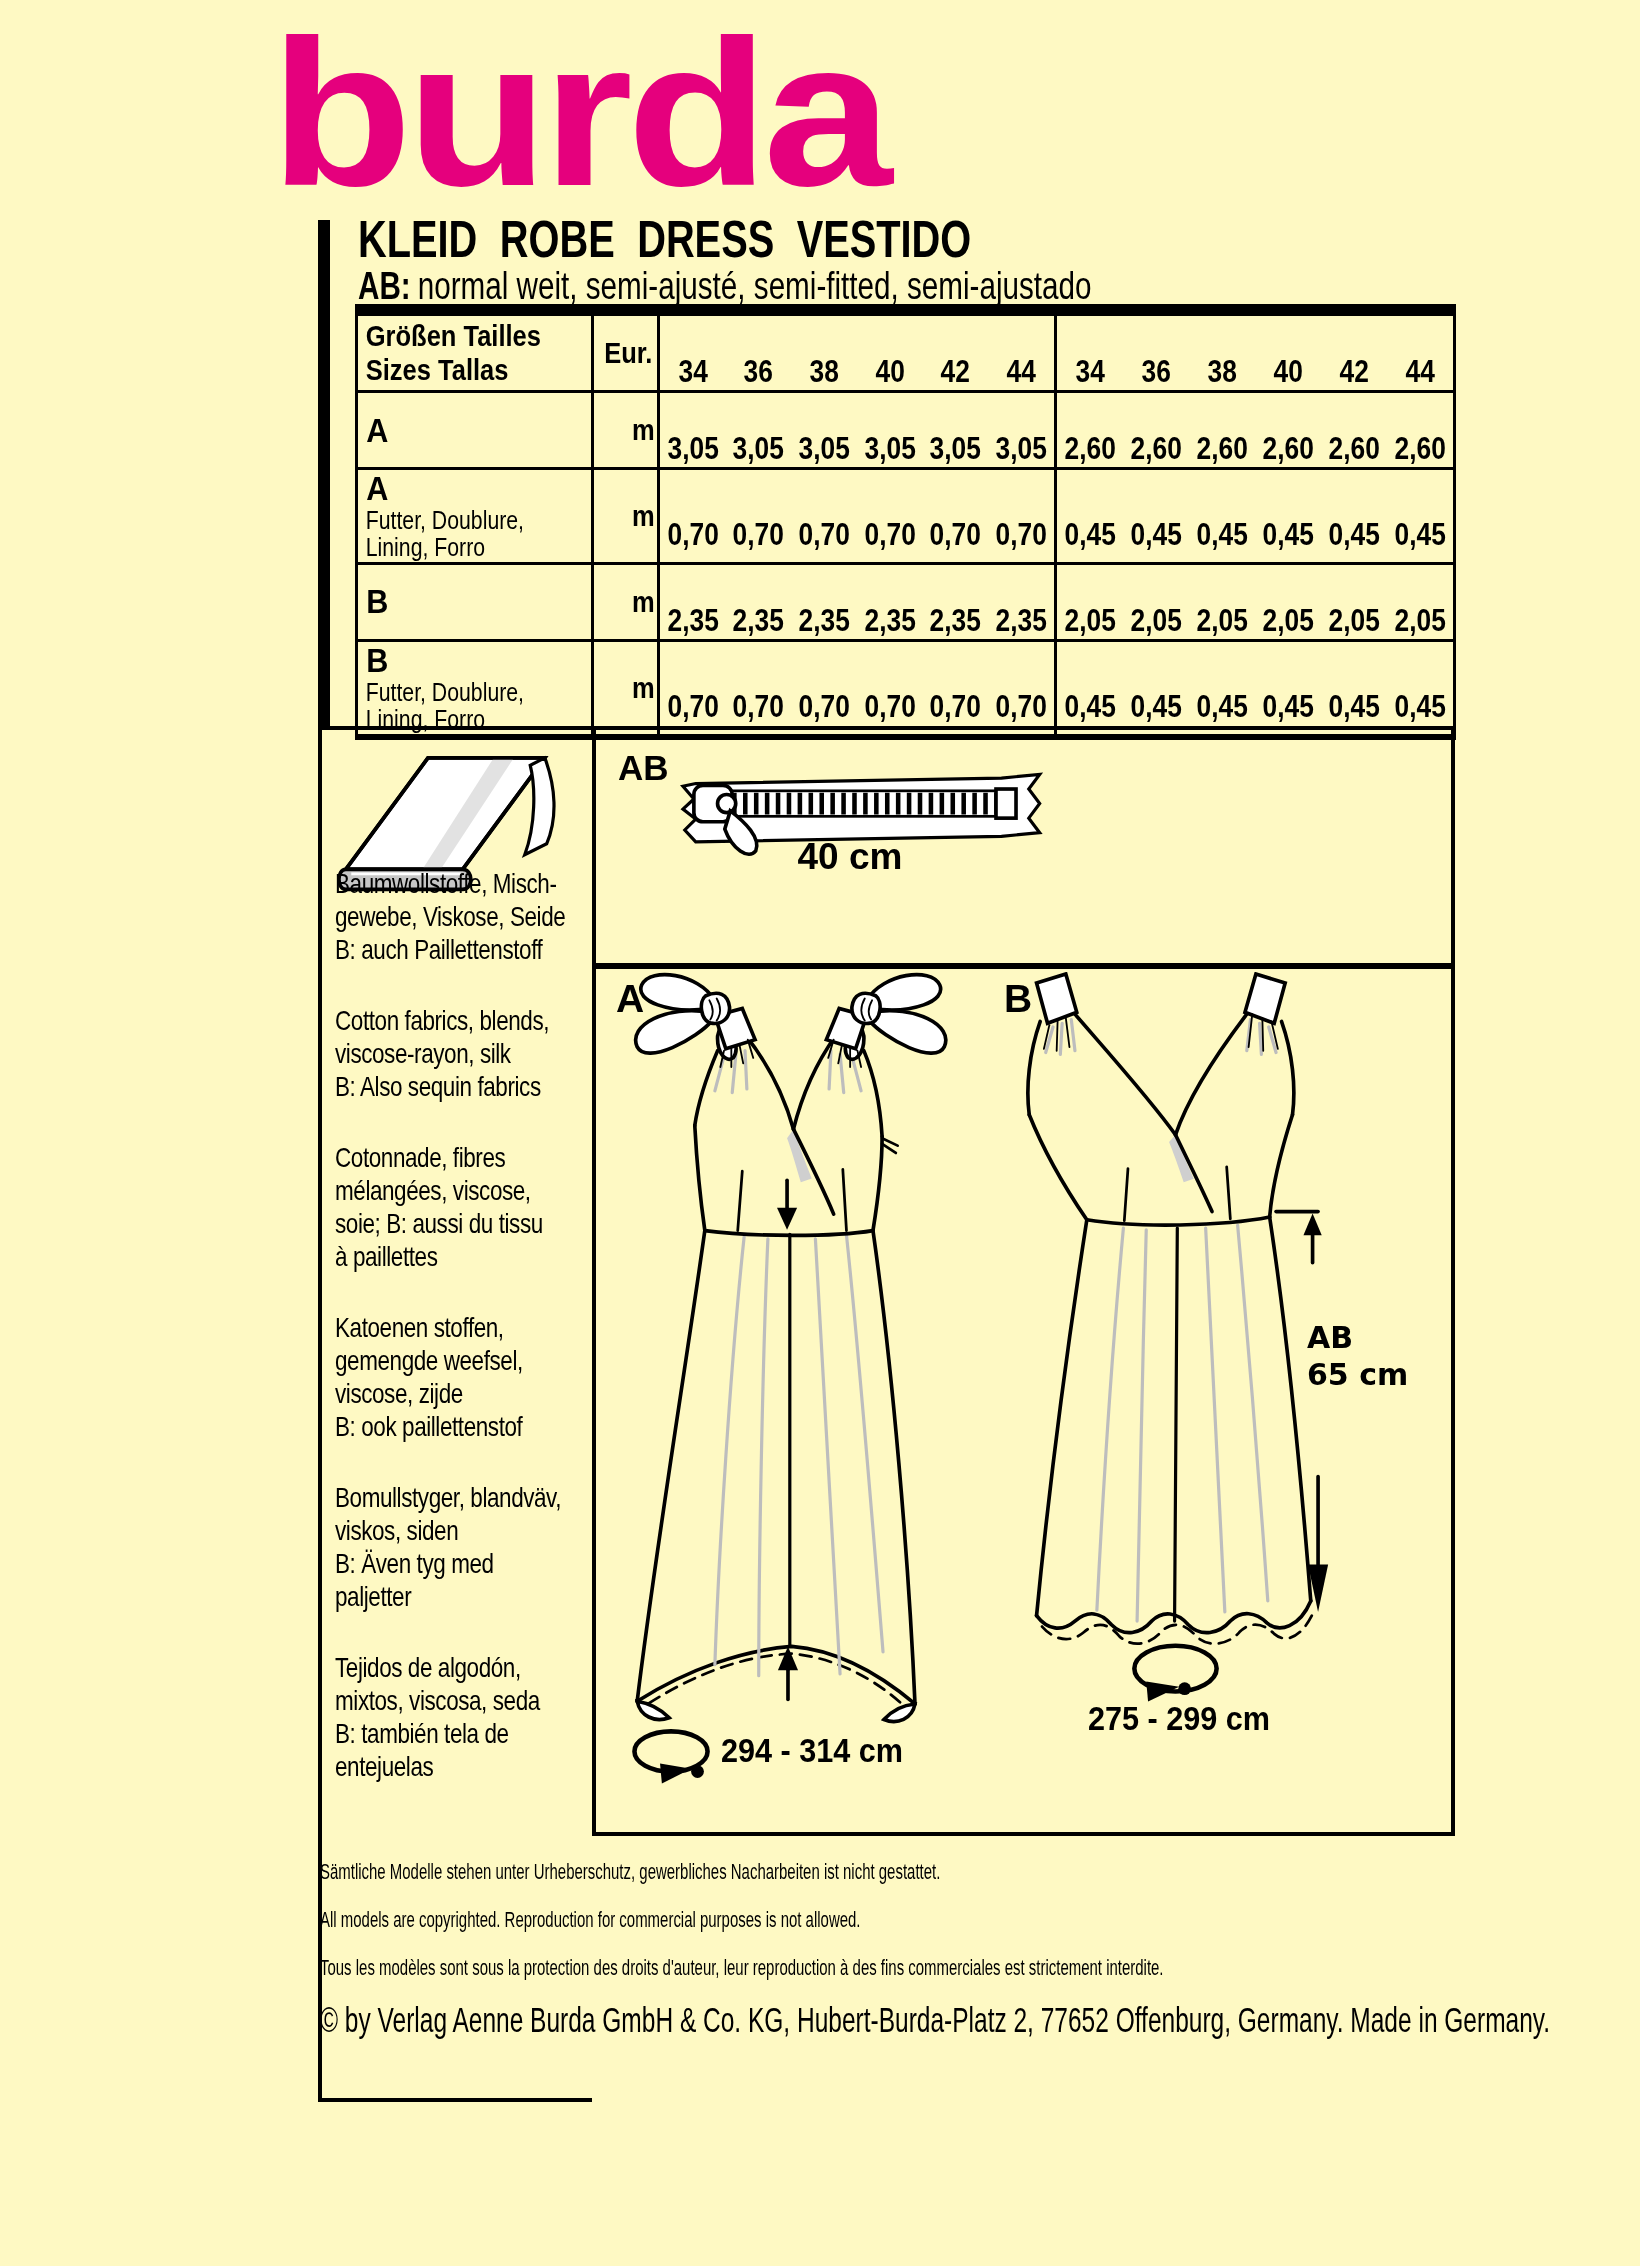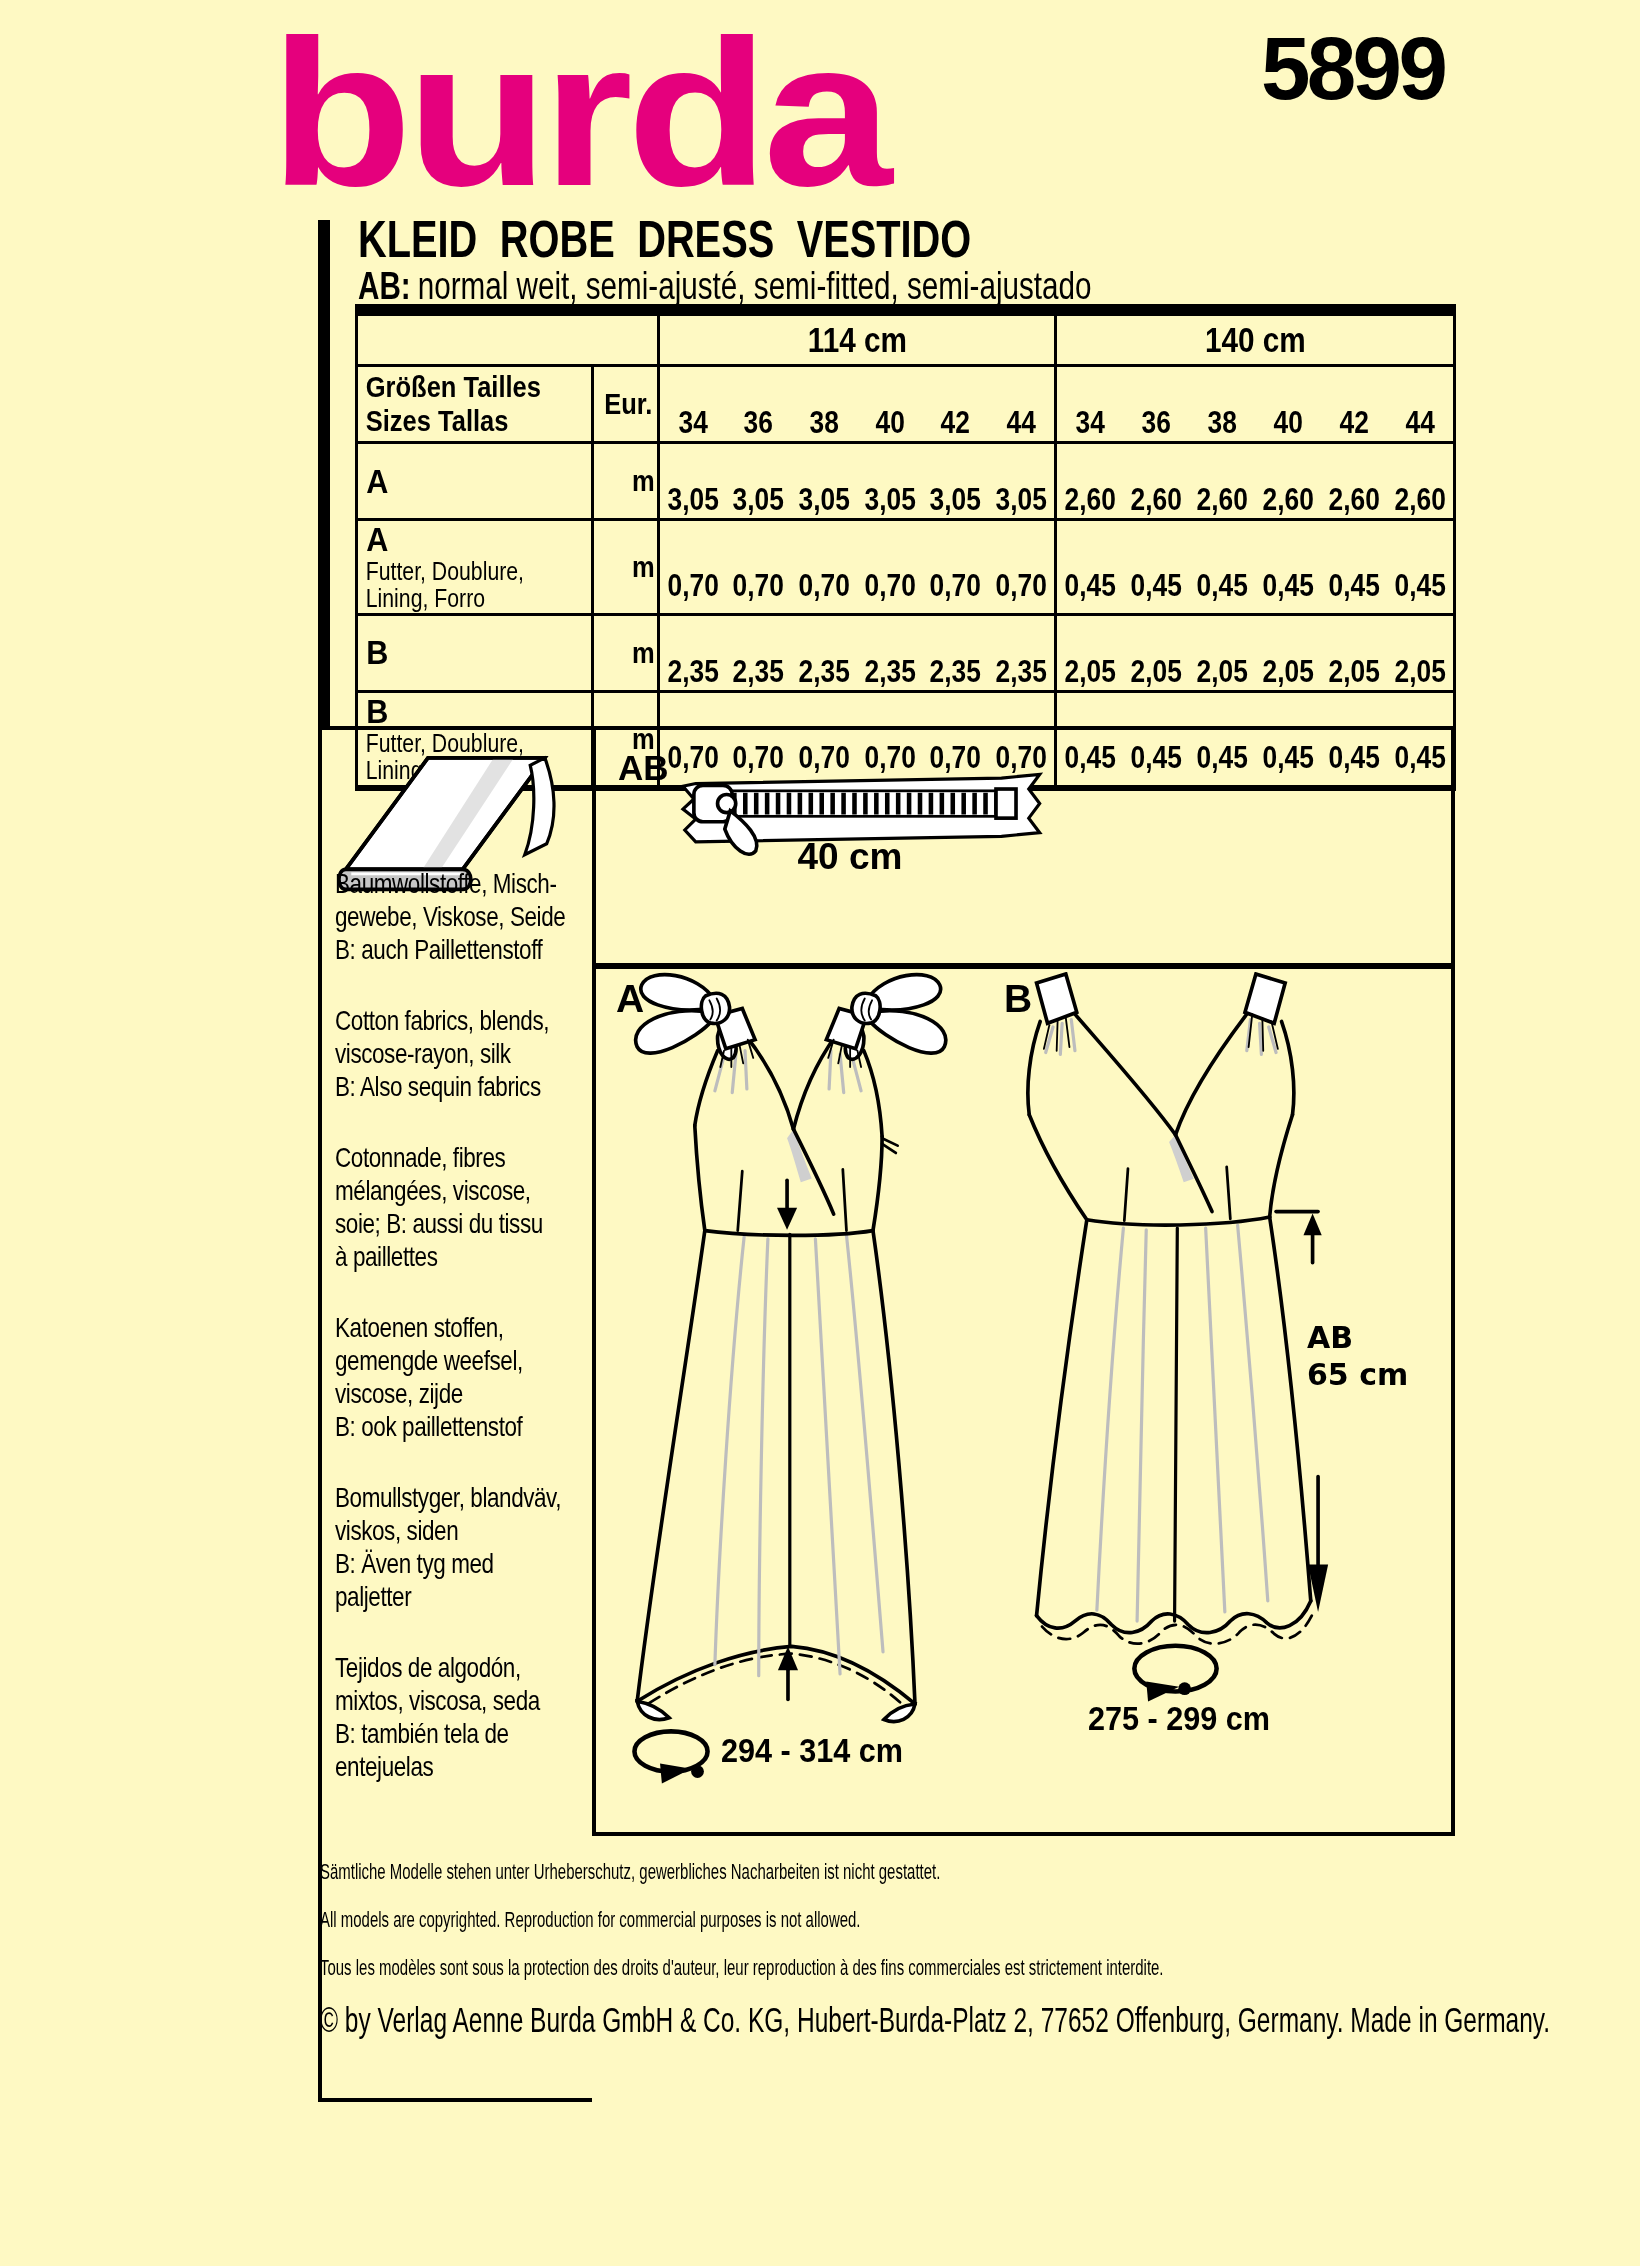--- a/index.html
+++ b/index.html
@@ -77,41 +77,35 @@
   .footer .fl.big{font-size:35px;line-height:42px;margin-top:7.3px;transform:scaleX(.70);}
 
   svg{display:block;}
 </style>
 </head>
 <body>
 
 <div class="page">
 
   <div class="logo-burda">burda</div>
-  <div class="pattern-number">5899</div>
 
   <div class="title-accent"></div>
   <div class="title">KLEID ROBE DRESS VESTIDO</div>
   <div class="fit-line">
     <b>AB:</b><span>normal weit, semi-ajusté, semi-fitted, semi-ajustado</span>
   </div>
 
   <table class="size-table">
     <colgroup>
         <col style="width:236px">
         <col style="width:66px">
         <col style="width:397px">
         <col style="width:399px">
       </colgroup>
     <tbody id="table-head">
-      <tr class="r1">
-        <td colspan="2"></td>
-        <td class="c-grp"><span class="cx">114 cm</span></td>
-        <td class="c-grp"><span class="cx">140 cm</span></td>
-      </tr>
       <tr class="r2">
         <td class="c-corner">
           <div class="cl">Größen Tailles</div>
           <div class="cl">Sizes Tallas</div>
         </td>
         <td class="c-eur"><span class="cx">Eur.</span></td>
         <td>
             <div class="vals" id="sizes-114">
               <span>34</span>
               <span>36</span>

